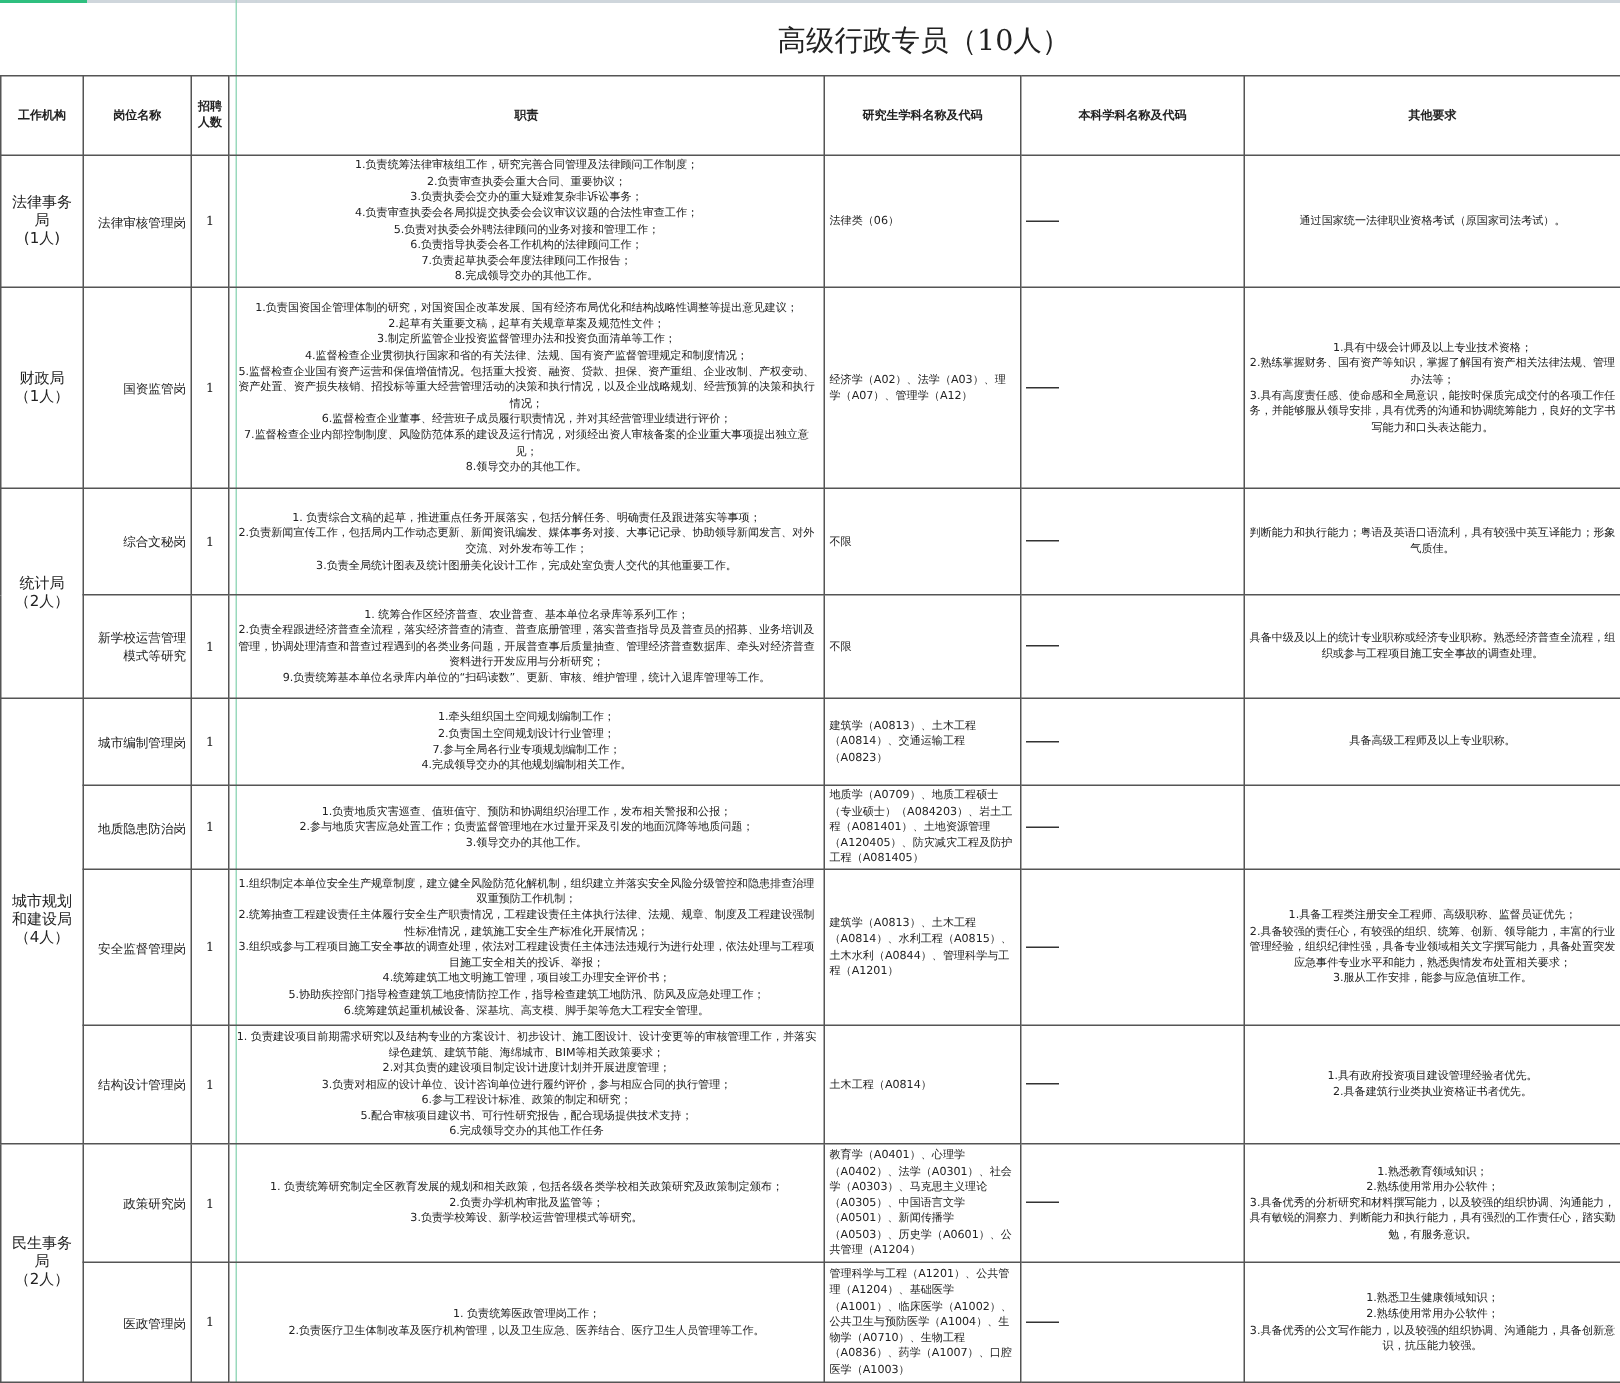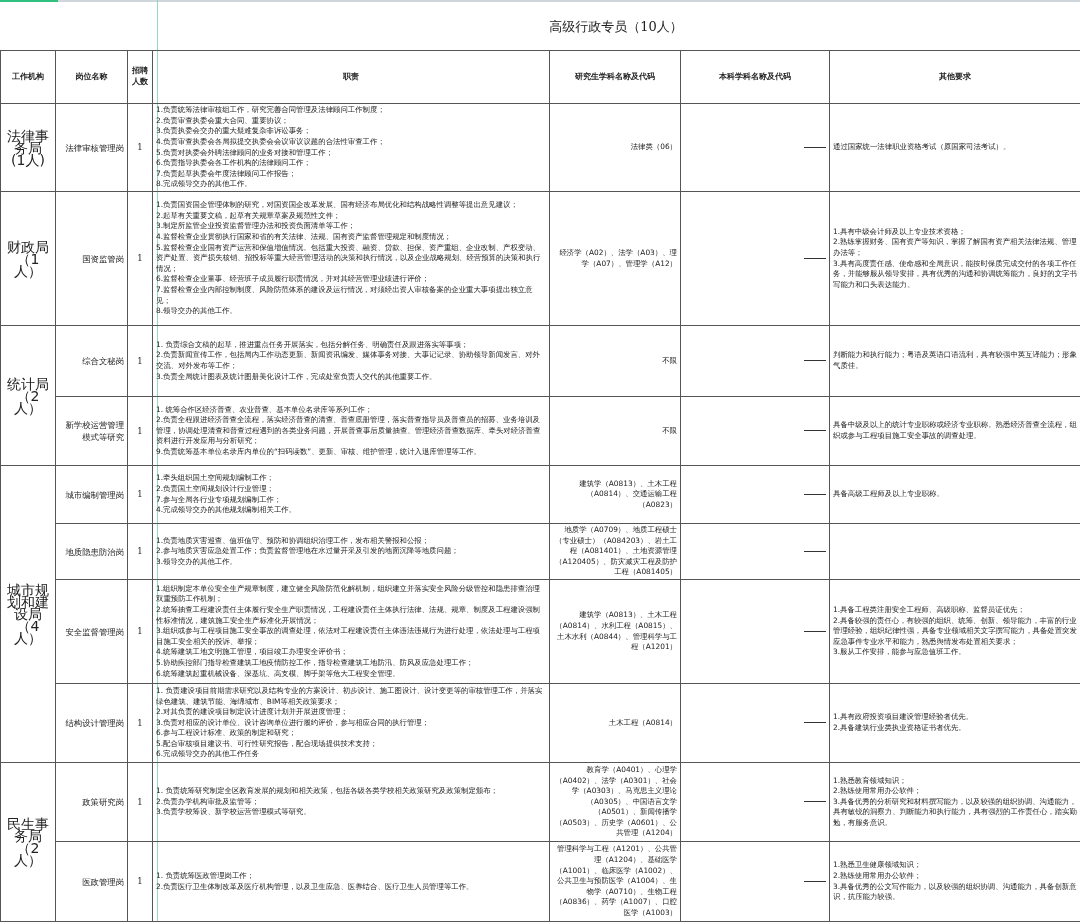--- a/index.html
+++ b/index.html
@@ -1,26 +1,26 @@
 <!DOCTYPE html>
 <html><head>
 <meta charset="utf-8">
 <style>
   html,body{margin:0;padding:0;background:#fff;}
   body{width:1080px;height:922px;position:relative;overflow:hidden;font-family:"DejaVu Sans","Liberation Sans",sans-serif;color:#222;}
   .topbar{position:absolute;left:0;top:0;width:1080px;height:2px;background:#cfd6dc;}
   .topbar-accent{position:absolute;left:0;top:0;width:58px;height:2px;background:#2fbf7f;}
   .guide{position:absolute;left:157px;top:0;width:1px;height:922px;background:#7fd0ab;opacity:0.8;}
-  .title{position:absolute;left:152px;top:12px;width:928px;height:30px;text-align:center;font-family:"DejaVu Serif","Liberation Serif",serif;font-size:13px;line-height:30px;color:#222;}
+  .title{position:absolute;left:152px;top:12px;width:928px;height:30px;text-align:center;font-family:"DejaVu Serif","Liberation Serif",serif;font-size:19px;line-height:30px;color:#222;}
   table{position:absolute;left:0;top:50px;width:1080px;border-collapse:collapse;table-layout:fixed;}
   td,th{border:1px solid #555;padding:0 3px;font-size:7.4px;line-height:10.6px;vertical-align:middle;overflow:hidden;}
   th{font-weight:bold;font-size:8px;text-align:center;height:52px;}
-  td.c{text-align:right;}
-  td.l{text-align:left;}
-  td.org{font-size:14px;line-height:12px;text-align:center;}
+  td.c{text-align:left;}
+  td.l{text-align:center;}
+  td.org{font-size:10px;line-height:12px;text-align:center;}
   td.pos{font-size:8.4px;line-height:12px;text-align:right;}
   td.num{font-size:8.4px;text-align:center;font-family:"DejaVu Serif","Liberation Serif",serif;}
   .line{display:block;}
   .dash{display:inline-block;width:22px;height:1px;background:#333;vertical-align:middle;}
 </style>
 </head>
 <body>
 
 <div class="topbar"></div>
 <div class="topbar-accent"></div>

